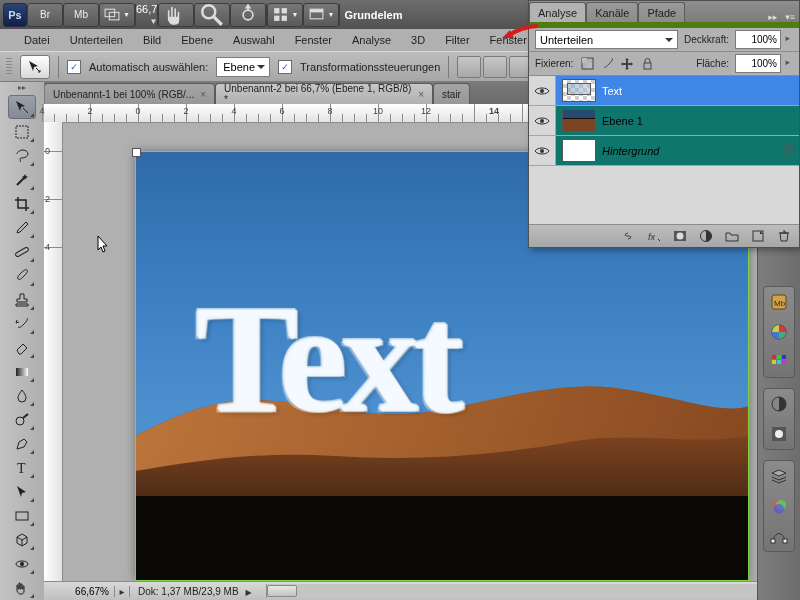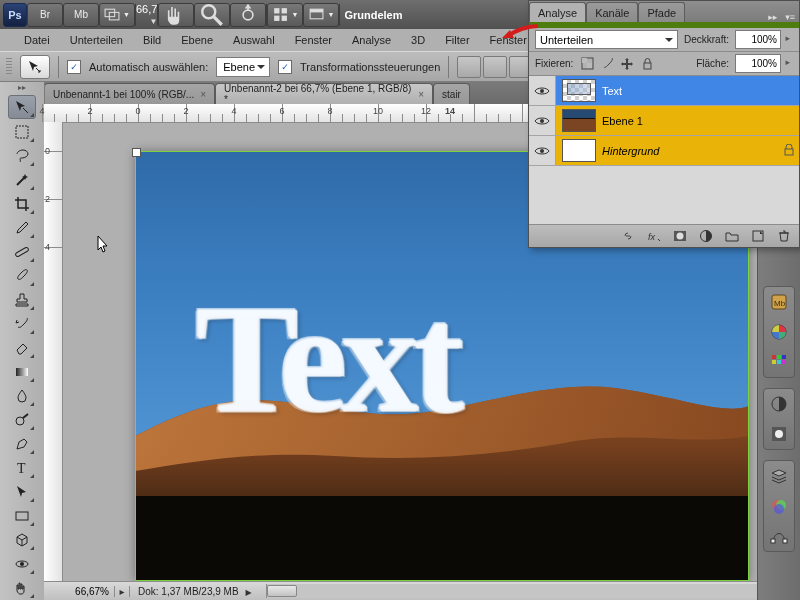--- a/index.html
+++ b/index.html
@@ -487,21 +487,21 @@
   .lp-lock-group .ic svg { width: 13px; height: 13px; }
   .spacer { flex: 1; }
   
   .lp-layers {
     background: #d8d8d8;
   }
   .layer {
     height: 29px;
     display: flex; align-items: center;
     border-bottom: 1px solid #a5a5a5;
-    background: #eab308;
+    background: #0f766e;
   }
   .layer.selected {
     background: #3f86e6;
     color: #fff;
   }
   .layer .vis {
     width: 26px; height: 100%;
     border-right: 1px solid #a5a5a5;
     display: flex; align-items: center; justify-content: center;
     background: #d8d8d8;
@@ -874,21 +874,21 @@
       <div class="lbl" style="left: 316px;">10</div>
       <div class="tick" style="left: 328px; top: 10px;"></div>
       <div class="tick" style="left: 340px; top: 10px;"></div>
       <div class="tick" style="left: 352px; top: 10px;"></div>
       <div class="tick" style="left: 364px;"></div>
       <div class="lbl" style="left: 364px;">12</div>
       <div class="tick" style="left: 376px; top: 10px;"></div>
       <div class="tick" style="left: 388px; top: 10px;"></div>
       <div class="tick" style="left: 400px; top: 10px;"></div>
       <div class="tick" style="left: 412px;"></div>
-      <div class="lbl" style="left: 388px; font-weight: bold;">14</div>
+      <div class="lbl" style="left: 432px; font-weight: bold;">14</div>
       <div class="tick" style="left: 424px; top: 10px;"></div>
       <div class="tick" style="left: 436px; top: 10px;"></div>
       <div class="tick" style="left: 448px; top: 10px;"></div>
       <div class="tick" style="left: 460px;"></div>
       <div class="lbl" style="left: 488px;">16</div>
       <div class="tick" style="left: 472px; top: 10px;"></div>
       <div class="tick" style="left: 484px; top: 10px;"></div>
       <div class="tick" style="left: 496px; top: 10px;"></div>
       <div class="tick" style="left: 508px;"></div>
       <div class="lbl" style="left: 508px;">18</div>

